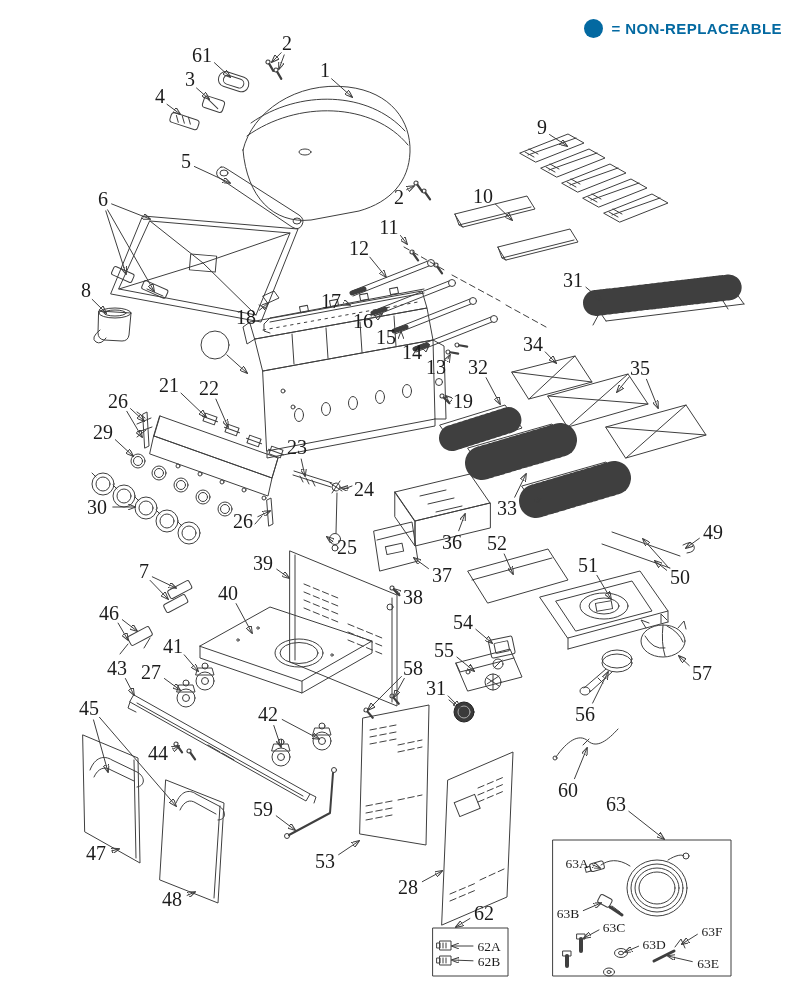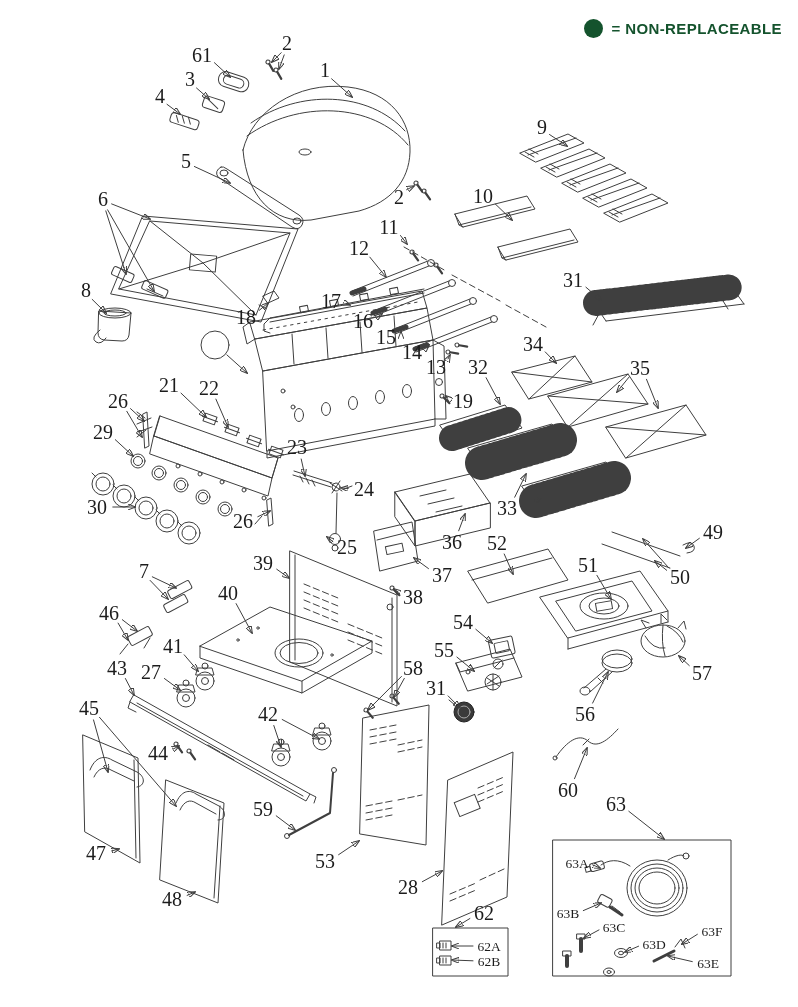--- a/index.html
+++ b/index.html
@@ -670,18 +670,18 @@
         <text x="614" y="927" class="plabel small">63C</text>
         <line x1="638.6" y1="946.2" x2="625" y2="952" class="leader" marker-end="url(#arw)"></line>
         <text x="654" y="944" class="plabel small">63D</text>
         <line x1="697.4" y1="934.3" x2="682" y2="944" class="leader" marker-end="url(#arw)"></line>
         <text x="712" y="931" class="plabel small">63F</text>
         <line x1="692.3" y1="961.6" x2="668" y2="956" class="leader" marker-end="url(#arw)"></line>
         <text x="708" y="963" class="plabel small">63E</text>
       </g>
 </svg>
 
-<div class="legend" style="color: #14532d;">
+<div class="legend" style="color: #0369a1;">
   <span class="legend-dot"></span>
   <span class="legend-text">= NON-REPLACEABLE</span>
 </div>
 
 </div>
 
 </body></html>

